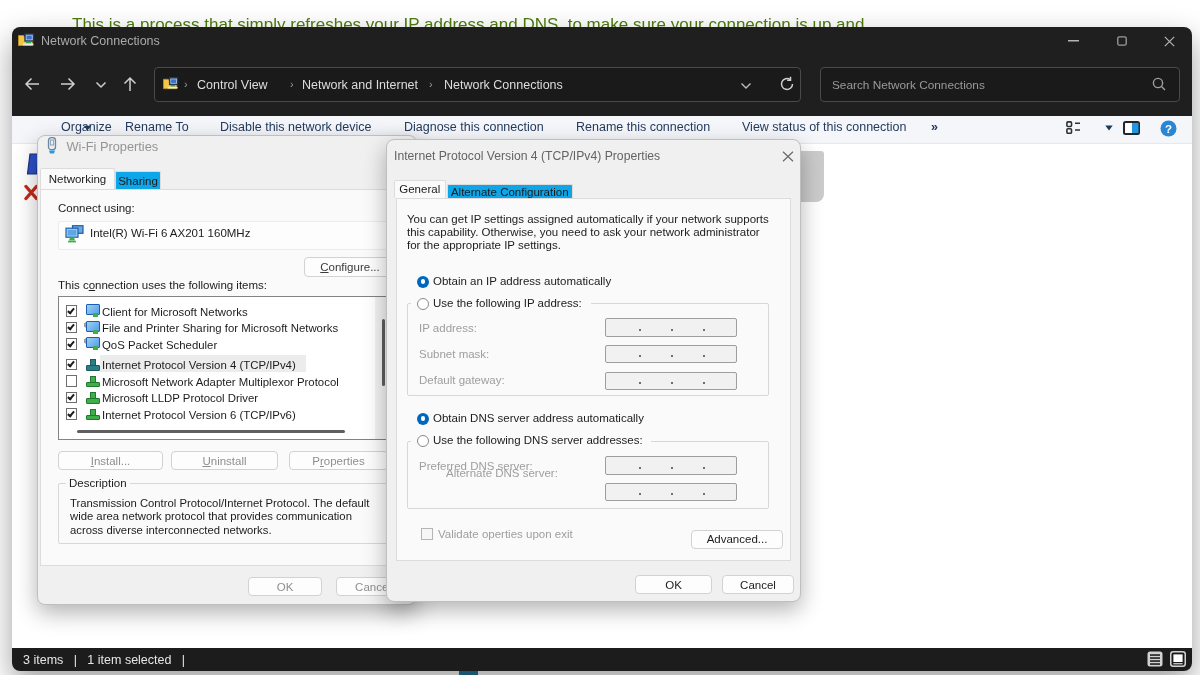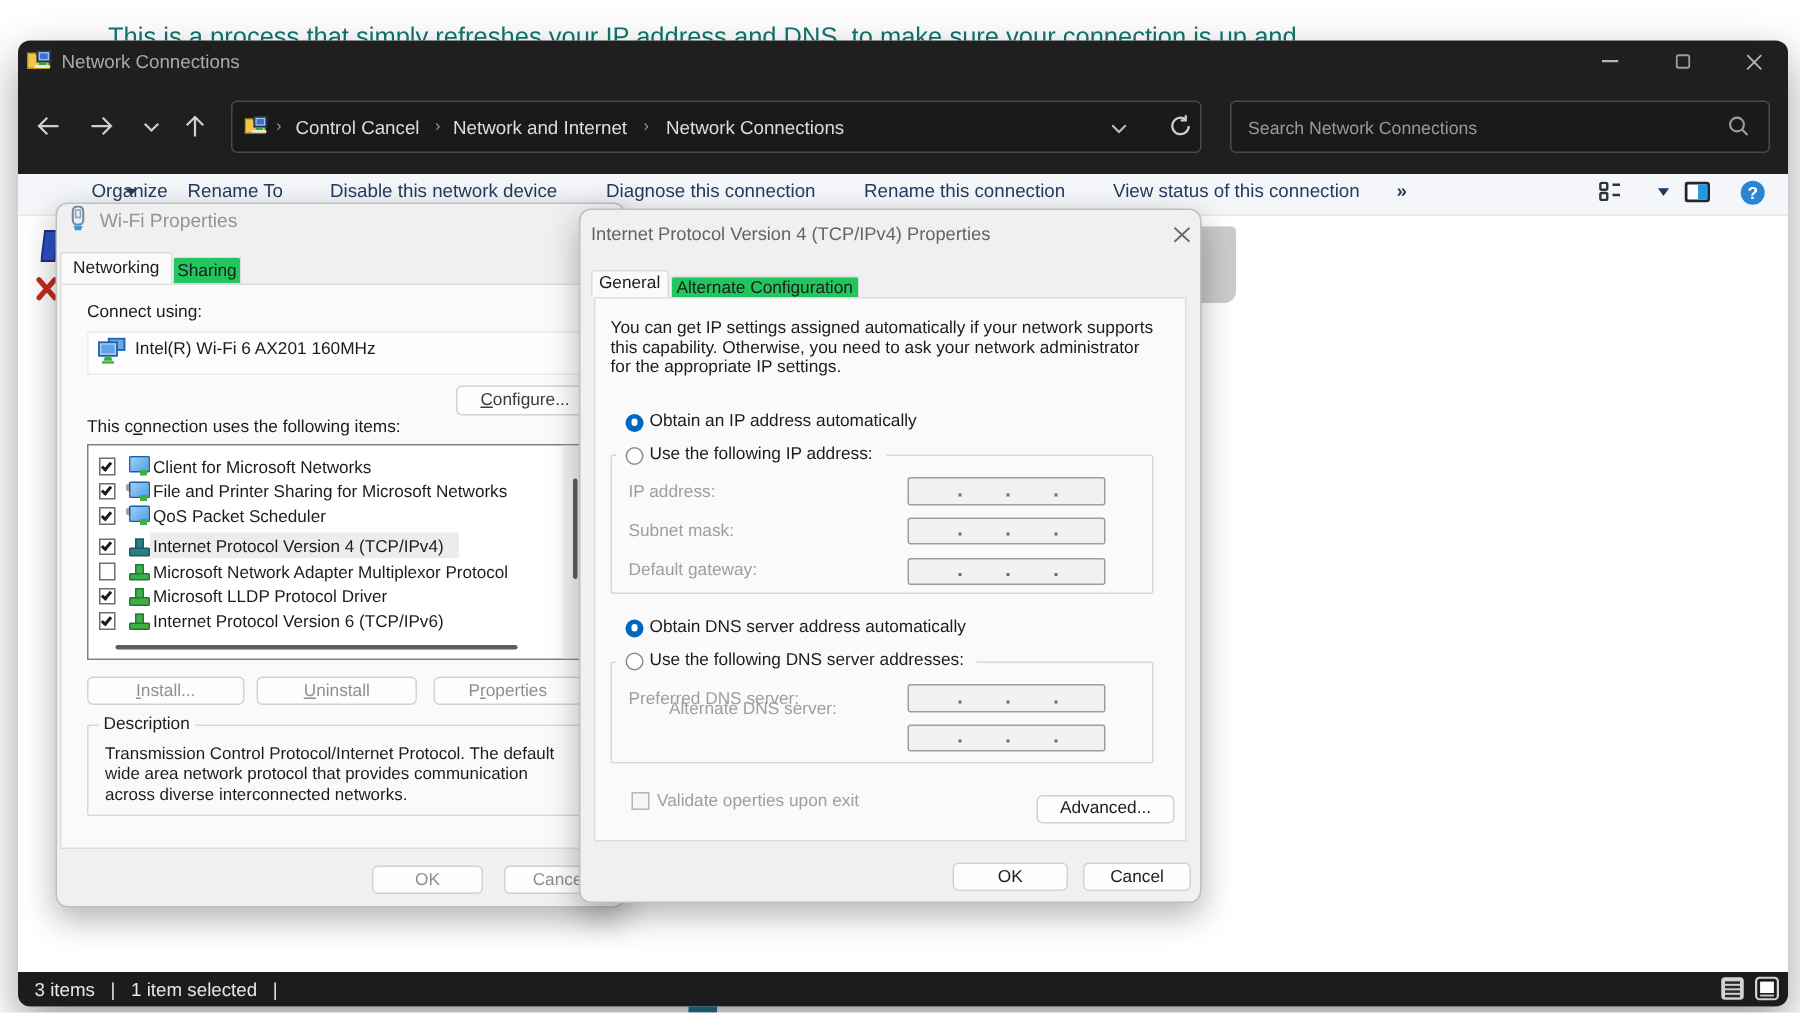--- a/index.html
+++ b/index.html
@@ -1,21 +1,21 @@
 <!DOCTYPE html>
 <html><head>
 <meta charset="utf-8">
 <style>
   * { margin:0; padding:0; box-sizing:border-box; }
   html,body { width:1200px; height:675px; overflow:hidden; background:#fff;
     font-family:"Liberation Sans", sans-serif; }
   .abs { position:absolute; }
   #page { position:relative; width:1200px; height:675px; }
   
-  #heading { left:72px; top:15px; font-size:17px; color:#0f766e; letter-spacing:0px; }
+  #heading { left:72px; top:15px; font-size:17px; color:#4d7c0f; letter-spacing:0px; }
   
   #win { left:12px; top:26.5px; width:1180px; height:644.5px; border-radius:8px;
          background:#ffffff; box-shadow:0 12px 30px rgba(0,0,0,.38); }
   #chrome { left:0; top:0; width:1180px; height:89.5px; background:#1f1f1f;
             border-radius:8px 8px 0 0; }
   #titletext { left:29px; top:7.5px; font-size:12.5px; color:#aaaaaa; }
   #addrbar { left:142px; top:40.5px; width:647px; height:35px; background:#1a1a1a;
              border:1px solid #4a4a4a; border-radius:4px; }
   #searchbar { left:808px; top:40.5px; width:360px; height:35px; background:#1a1a1a;
              border:1px solid #4a4a4a; border-radius:4px; }
@@ -25,21 +25,21 @@
             border-bottom:1px solid #e6e8ec; }
   .cmditem { top:93.5px; font-size:12.5px; color:#243b5e; }
   #statusbar { left:0; top:621.5px; width:1180px; height:23px; background:#1c1c1c;
                border-radius:0 0 8px 8px; color:#e6e6e6; font-size:11.5px; }
   
   .dlg { background:#f0f0f0; border-radius:8px; box-shadow:0 8px 22px rgba(0,0,0,.30);
          border:1px solid #bfbfbf; }
   .tabpage { background:#fafafa; border:1px solid #dcdcdc; }
   .tab-active { background:#fafafa; border:1px solid #dcdcdc; border-bottom:none;
                 border-radius:2px 2px 0 0; text-align:center; font-size:11.5px; color:#1c1c1c; }
-  .tab-idle { background:#22c55e; border:1px solid #dcdcdc; border-bottom:none;
+  .tab-idle { background:#0ea5e9; border:1px solid #dcdcdc; border-bottom:none;
               border-radius:2px 2px 0 0; text-align:center; font-size:11.5px; color:#1c1c1c; }
   .btn { background:#fdfdfd; border:1px solid #d2d2d2; border-radius:4px;
          font-size:11.5px; color:#1c1c1c; text-align:center; }
   .btn-gray { color:#8f8f8f; }
   .lbl { font-size:11.5px; color:#1c1c1c; }
   .lbl-dis { font-size:11.5px; color:#9e9e9e; }
   .ipbox { background:#f1f1f1; border:1px solid #9e9e9e; border-radius:2px; }
   .ipdot { position:absolute; width:2px; height:2px; background:#6e6e6e; bottom:5px; }
   .radio-on { position:absolute; width:12px; height:12px; border-radius:50%;
               background:#0067bf; }
@@ -105,21 +105,21 @@
     <div class="abs" id="searchbar"></div>
 
     <svg class="abs" style="left:151px;top:49.5px;" width="16" height="15" viewBox="0 0 17 16">
       <path d="M0.5 3.5 L0.5 13.5 L14.5 13.5 L14.5 5.5 L7 5.5 L5.5 3.5 Z" fill="#f3c64a" stroke="#b8901c" stroke-width="1"></path>
       <rect x="7" y="2" width="8.5" height="7" fill="#9fc6ee" stroke="#27364f" stroke-width="1.4"></rect>
       <rect x="8.6" y="3.6" width="5.2" height="3.8" fill="#3e6fd1"></rect>
       <rect x="8" y="9.5" width="5" height="1.8" fill="#28a745"></rect>
       <rect x="5" y="11.5" width="10.5" height="1.8" fill="#eaeaea"></rect>
     </svg>
     <div class="abs crumbsep" style="left:172px;">›</div>
-    <div class="abs crumb" style="left:185px;">Control Cancel</div>
+    <div class="abs crumb" style="left:185px;">Control View</div>
     <div class="abs crumbsep" style="left:278px;">›</div>
     <div class="abs crumb" style="left:290px;">Network and Internet</div>
     <div class="abs crumbsep" style="left:417px;">›</div>
     <div class="abs crumb" style="left:432px;">Network Connections</div>
     <svg class="abs" style="left:728px;top:54px;" width="12" height="10" viewBox="0 0 12 10" fill="none" stroke="#bdbdbd" stroke-width="1.4">
       <path d="M1.5 2.5 L6 7 L10.5 2.5"></path>
     </svg>
     <svg class="abs" style="left:767px;top:49.5px;" width="16" height="16" viewBox="0 0 16 16" fill="none" stroke="#cfcfcf" stroke-width="1.5">
       <path d="M13.5 8 A5.5 5.5 0 1 1 11.2 3.5"></path>
       <path d="M11.5 0.8 L11.5 4.2 L8.1 4.2" fill="none" stroke-width="1.5"></path>

